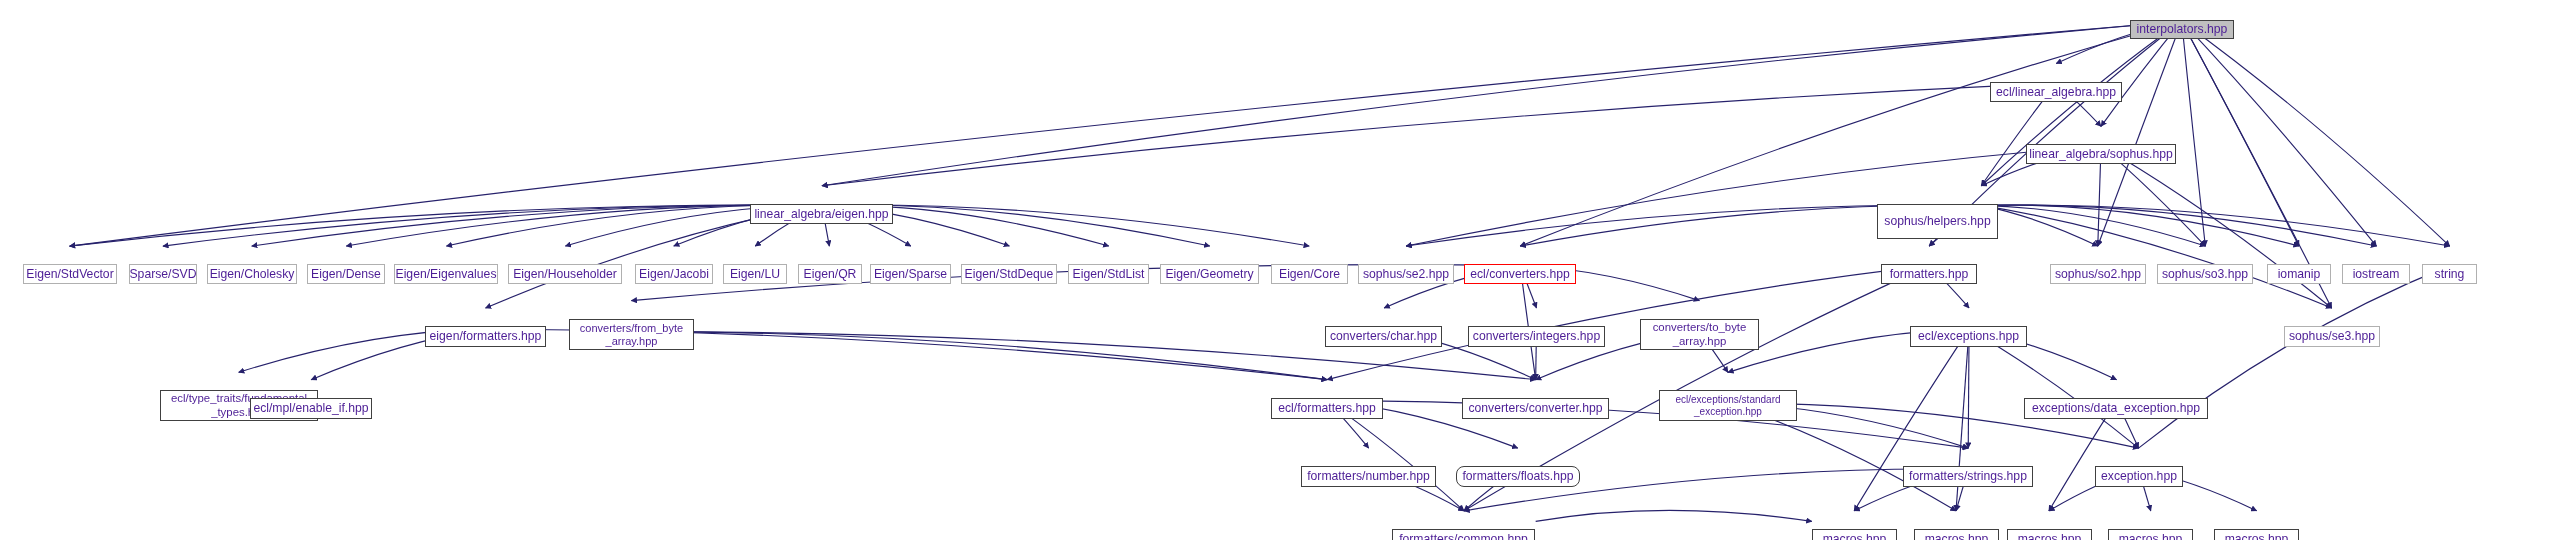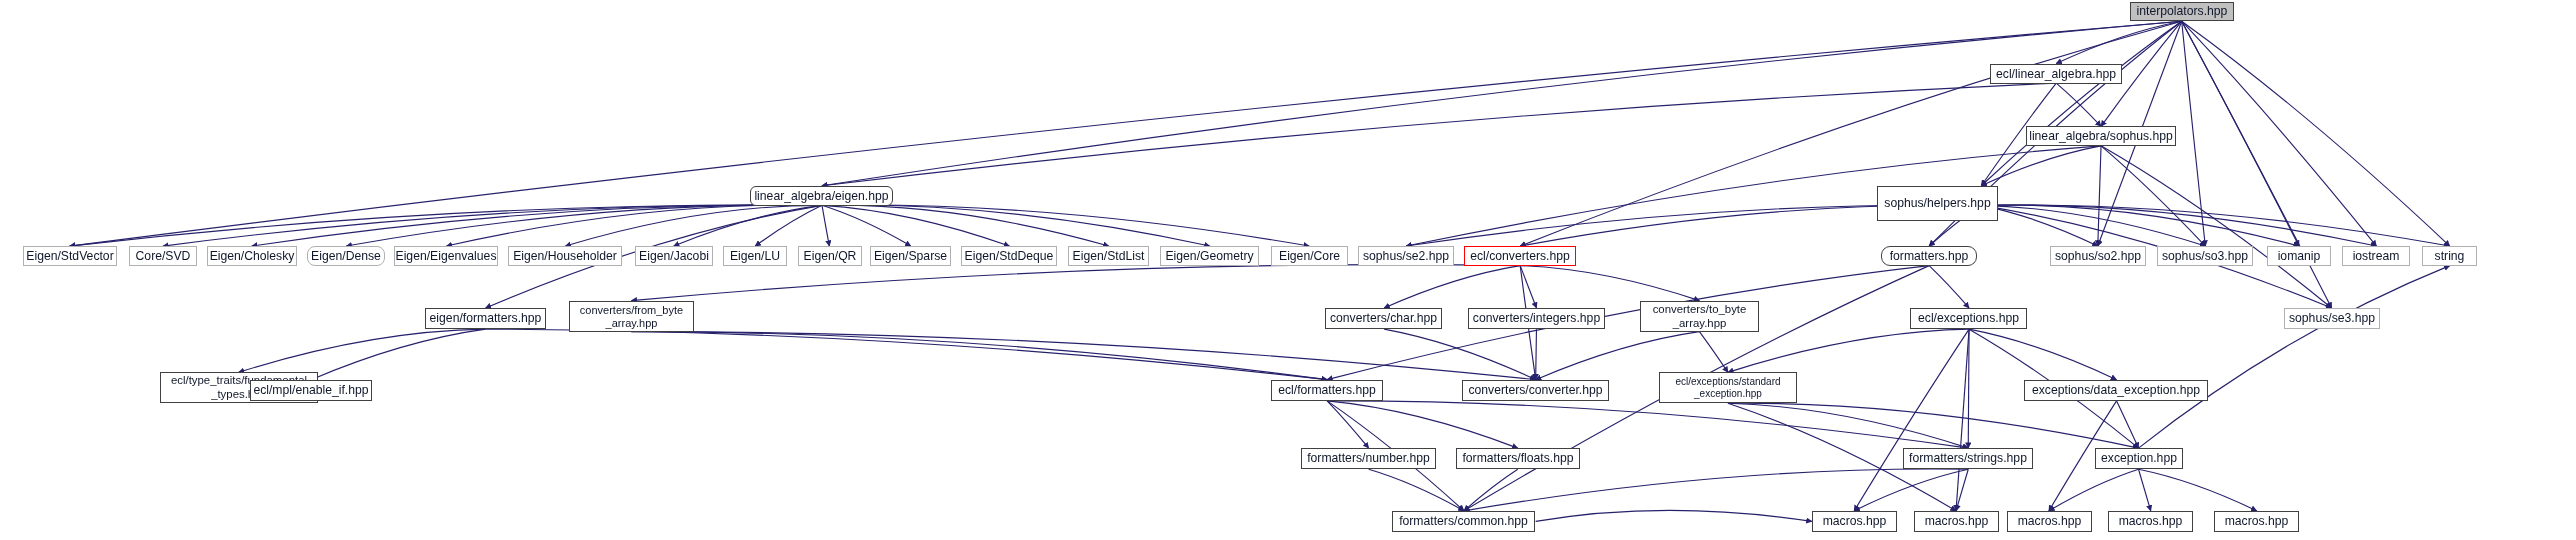--- a/index.html
+++ b/index.html
@@ -13,26 +13,27 @@
   }
   #edges{position:absolute;left:0;top:0;width:2576px;height:541px;}
   .node{
     position:absolute;
     box-sizing:border-box;
     display:flex;
     align-items:center;
     justify-content:center;
     text-align:center;
     line-height:1.15;
-    color:#0f172a;
+    color:#4c1d95;
     white-space:pre-line;
     background:#ffffff;
     border:0.8px solid #808080;
     font-size:12.2px;
     z-index:5;
+    margin-top:18px;
   }
   .node.strong{border:0.8px solid #404040;}
   .node.root{background:#c0c0c0;border:0.8px solid #404040;}
   .node.current{border:1.6px solid #ff0000;}
   .node.light{border:0.8px solid #b0b0b0;}
 </style>
 </head>
 <body>
 
 <div id="graph">
@@ -127,38 +128,38 @@
       <path d="M 2625 576 Q 2573.3 592.7 2515 627" fill="none" stroke="#26216b" stroke-width="1.4" marker-end="url(#arrow)"></path>
       <path d="M 2625 576 Q 2632.05 600.3 2640 627" fill="none" stroke="#26216b" stroke-width="1.4" marker-end="url(#arrow)"></path>
       <path d="M 2625 576 Q 2693.15 589.9 2770 627" fill="none" stroke="#26216b" stroke-width="1.4" marker-end="url(#arrow)"></path>
       <path d="M 2625 550 Q 2804.54 408 3007 326" fill="none" stroke="#26216b" stroke-width="1.4" marker-end="url(#arrow)"></path>
       <path d="M 1885 640 Q 2044.33 612.88 2224 640" fill="none" stroke="#26216b" stroke-width="1.4" marker-end="url(#arrow)"></path>
     </svg>
 <div class="node root" style="left: 2130px; top: 1.6px; width: 104px; height: 19.6px;"><span>interpolators.hpp</span></div>
     <div class="node strong" style="left: 1990px; top: 64px; width: 132px; height: 19.6px;"><span>ecl/linear_algebra.hpp</span></div>
     <div class="node strong" style="left: 2026px; top: 126px; width: 150px; height: 19.6px;"><span>linear_algebra/sophus.hpp</span></div>
     <div class="node strong" style="left: 1877px; top: 186px; width: 121px; height: 35px;"><span>sophus/helpers.hpp</span></div>
-    <div class="node strong" style="left: 750px; top: 186px; width: 143px; height: 19.6px; border-radius: 6px;"><span>linear_algebra/eigen.hpp</span></div>
+    <div class="node strong" style="left: 750px; top: 186px; width: 143px; height: 19.6px;"><span>linear_algebra/eigen.hpp</span></div>
     <div class="node light" style="left: 23px; top: 246px; width: 94px; height: 19.6px;"><span>Eigen/StdVector</span></div>
-    <div class="node light" style="left: 129px; top: 246px; width: 68px; height: 19.6px;"><span>Core/SVD</span></div>
+    <div class="node light" style="left: 129px; top: 246px; width: 68px; height: 19.6px;"><span>Sparse/SVD</span></div>
     <div class="node light" style="left: 207px; top: 246px; width: 90px; height: 19.6px;"><span>Eigen/Cholesky</span></div>
-    <div class="node light" style="left: 307px; top: 246px; width: 78px; height: 19.6px; border-radius: 8px;"><span>Eigen/Dense</span></div>
+    <div class="node light" style="left: 307px; top: 246px; width: 78px; height: 19.6px;"><span>Eigen/Dense</span></div>
     <div class="node light" style="left: 394px; top: 246px; width: 104px; height: 19.6px;"><span>Eigen/Eigenvalues</span></div>
     <div class="node light" style="left: 508px; top: 246px; width: 114px; height: 19.6px;"><span>Eigen/Householder</span></div>
     <div class="node light" style="left: 635px; top: 246px; width: 78px; height: 19.6px;"><span>Eigen/Jacobi</span></div>
     <div class="node light" style="left: 723px; top: 246px; width: 64px; height: 19.6px;"><span>Eigen/LU</span></div>
     <div class="node light" style="left: 798px; top: 246px; width: 64px; height: 19.6px;"><span>Eigen/QR</span></div>
     <div class="node light" style="left: 870px; top: 246px; width: 81px; height: 19.6px;"><span>Eigen/Sparse</span></div>
     <div class="node light" style="left: 961px; top: 246px; width: 96px; height: 19.6px;"><span>Eigen/StdDeque</span></div>
     <div class="node light" style="left: 1068px; top: 246px; width: 81px; height: 19.6px;"><span>Eigen/StdList</span></div>
     <div class="node light" style="left: 1160px; top: 246px; width: 99px; height: 19.6px;"><span>Eigen/Geometry</span></div>
     <div class="node light" style="left: 1271px; top: 246px; width: 77px; height: 19.6px;"><span>Eigen/Core</span></div>
     <div class="node light" style="left: 1358px; top: 246px; width: 96px; height: 19.6px;"><span>sophus/se2.hpp</span></div>
     <div class="node current" style="left: 1464px; top: 246px; width: 112px; height: 19.6px;"><span>ecl/converters.hpp</span></div>
-    <div class="node strong" style="left: 1881px; top: 246px; width: 96px; height: 19.6px; border-radius: 9px;"><span>formatters.hpp</span></div>
+    <div class="node strong" style="left: 1881px; top: 246px; width: 96px; height: 19.6px;"><span>formatters.hpp</span></div>
     <div class="node light" style="left: 2050px; top: 246px; width: 96px; height: 19.6px;"><span>sophus/so2.hpp</span></div>
     <div class="node light" style="left: 2157px; top: 246px; width: 96px; height: 19.6px;"><span>sophus/so3.hpp</span></div>
     <div class="node light" style="left: 2267px; top: 246px; width: 64px; height: 19.6px;"><span>iomanip</span></div>
     <div class="node light" style="left: 2342px; top: 246px; width: 68px; height: 19.6px;"><span>iostream</span></div>
     <div class="node light" style="left: 2422px; top: 246px; width: 55px; height: 19.6px;"><span>string</span></div>
     <div class="node strong" style="left: 425px; top: 308px; width: 121px; height: 21px;"><span>eigen/formatters.hpp</span></div>
     <div class="node strong" style="left: 569px; top: 301px; width: 125px; height: 31px; font-size: 11px;"><span>converters/from_byte
 _array.hpp</span></div>
     <div class="node strong" style="left: 1325px; top: 308px; width: 117px; height: 21px;"><span>converters/char.hpp</span></div>
     <div class="node strong" style="left: 1468px; top: 308px; width: 137px; height: 21px;"><span>converters/integers.hpp</span></div>
@@ -168,21 +169,21 @@
     <div class="node light" style="left: 2284px; top: 308px; width: 96px; height: 21px;"><span>sophus/se3.hpp</span></div>
     <div class="node strong" style="left: 160px; top: 372px; width: 158px; height: 31px; font-size: 11.4px;"><span>ecl/type_traits/fundamental
 _types.hpp</span></div>
     <div class="node strong" style="left: 250px; top: 380px; width: 122px; height: 21px;"><span>ecl/mpl/enable_if.hpp</span></div>
     <div class="node strong" style="left: 1271px; top: 380px; width: 112px; height: 21px;"><span>ecl/formatters.hpp</span></div>
     <div class="node strong" style="left: 1462px; top: 380px; width: 147px; height: 21px;"><span>converters/converter.hpp</span></div>
     <div class="node strong" style="left: 1659px; top: 372px; width: 138px; height: 31px; font-size: 10px;"><span>ecl/exceptions/standard
 _exception.hpp</span></div>
     <div class="node strong" style="left: 2024px; top: 380px; width: 184px; height: 21px;"><span>exceptions/data_exception.hpp</span></div>
     <div class="node strong" style="left: 1301px; top: 448px; width: 135px; height: 21px;"><span>formatters/number.hpp</span></div>
-    <div class="node strong" style="left: 1456px; top: 448px; width: 124px; height: 21px;"><span>formatters/floats.hpp</span></div>
+    <div class="node strong" style="left: 1456px; top: 448px; width: 124px; height: 21px; border-radius: 8px;"><span>formatters/floats.hpp</span></div>
     <div class="node strong" style="left: 1903px; top: 448px; width: 130px; height: 21px;"><span>formatters/strings.hpp</span></div>
     <div class="node strong" style="left: 2095px; top: 448px; width: 88px; height: 21px;"><span>exception.hpp</span></div>
     <div class="node strong" style="left: 1392px; top: 511px; width: 143px; height: 21px;"><span>formatters/common.hpp</span></div>
     <div class="node strong" style="left: 1812px; top: 511px; width: 85px; height: 21px;"><span>macros.hpp</span></div>
     <div class="node strong" style="left: 1914px; top: 511px; width: 85px; height: 21px;"><span>macros.hpp</span></div>
     <div class="node strong" style="left: 2007px; top: 511px; width: 85px; height: 21px;"><span>macros.hpp</span></div>
     <div class="node strong" style="left: 2108px; top: 511px; width: 85px; height: 21px;"><span>macros.hpp</span></div>
     <div class="node strong" style="left: 2214px; top: 511px; width: 85px; height: 21px;"><span>macros.hpp</span></div>
   </div>
 

